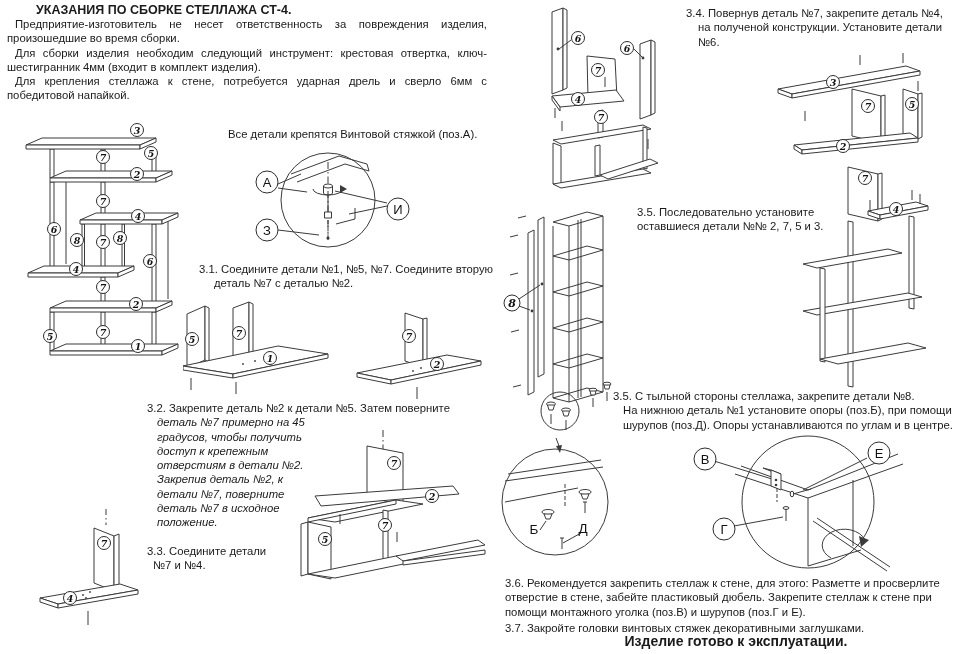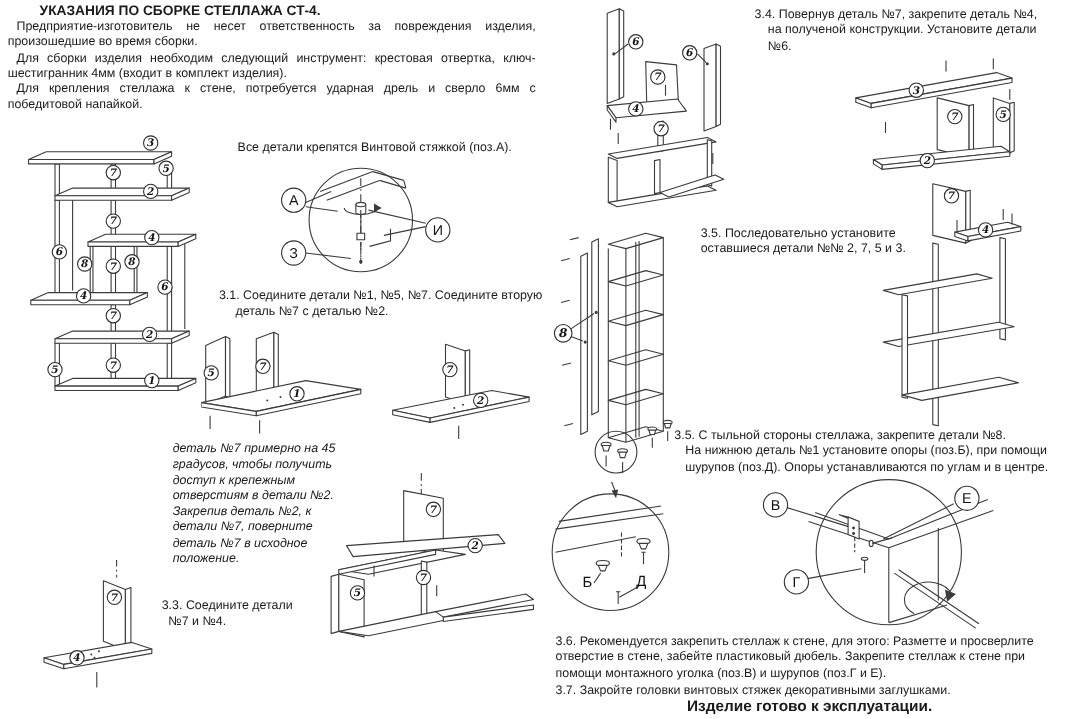--- a/index.html
+++ b/index.html
@@ -38,25 +38,26 @@
 <body>
 
 <div class="abs txt b" style="left:36px;top:3px;font-size:12.5px;">УКАЗАНИЯ ПО СБОРКЕ СТЕЛЛАЖА СТ-4.</div>
 
 <div class="abs" style="left:7px;top:17px;width:480px;">
   <p class="txt just" style="margin:0;text-indent:8px;">Предприятие-изготовитель не несет ответственность за повреждения изделия, произошедшие во время сборки.</p>
   <p class="txt just" style="margin:0;text-indent:8px;">Для сборки изделия необходим следующий инструмент: крестовая отвертка, ключ-шестигранник 4мм  (входит в комплект изделия).</p>
   <p class="txt just" style="margin:0;text-indent:8px;">Для крепления стеллажа к стене, потребуется ударная дрель и сверло 6мм с победитовой напайкой.</p>
 </div>
 
-<div class="abs txt" style="left:216px;top:127px;">Все детали крепятся Винтовой стяжкой (поз.А).</div>
+<div class="abs txt" style="left:228px;top:127px;">Все детали крепятся Винтовой стяжкой (поз.А).</div>
 
 <div class="abs txt" style="left:199px;top:262px;width:292px;padding-left:15px;text-indent:-15px;">3.1. Соедините детали №1, №5, №7. Соедините вторую деталь №7 с деталью №2.</div>
 
 <div class="abs" style="left:147px;top:401px;">
+  <span class="txt" style="display:block;">3.2. Закрепите деталь №2 к детали №5. Затем поверните</span>
   <span class="txt" style="display:block;margin-left:10px;width:158px;font-style:italic;">деталь №7 примерно на 45 градусов, чтобы получить доступ к крепежным отверстиям в детали №2. Закрепив деталь №2, к детали №7,  поверните деталь №7 в исходное положение.</span>
 </div>
 
 <div class="abs txt" style="left:147px;top:544px;width:128px;padding-left:6px;text-indent:-6px;">3.3. Соедините детали №7 и №4.</div>
 
 <div class="abs txt" style="left:686px;top:6px;width:256px;padding-left:12px;text-indent:-12px;">3.4. Повернув деталь №7, закрепите деталь №4, на полученой конструкции. Установите детали №6.</div>
 
 <div class="abs txt" style="left:637px;top:205px;width:192px;background:#fff;">3.5. Последовательно установите оставшиеся детали №№ 2, 7, 5 и 3.</div>
 
 <div class="abs" style="left:613px;top:389px;">

